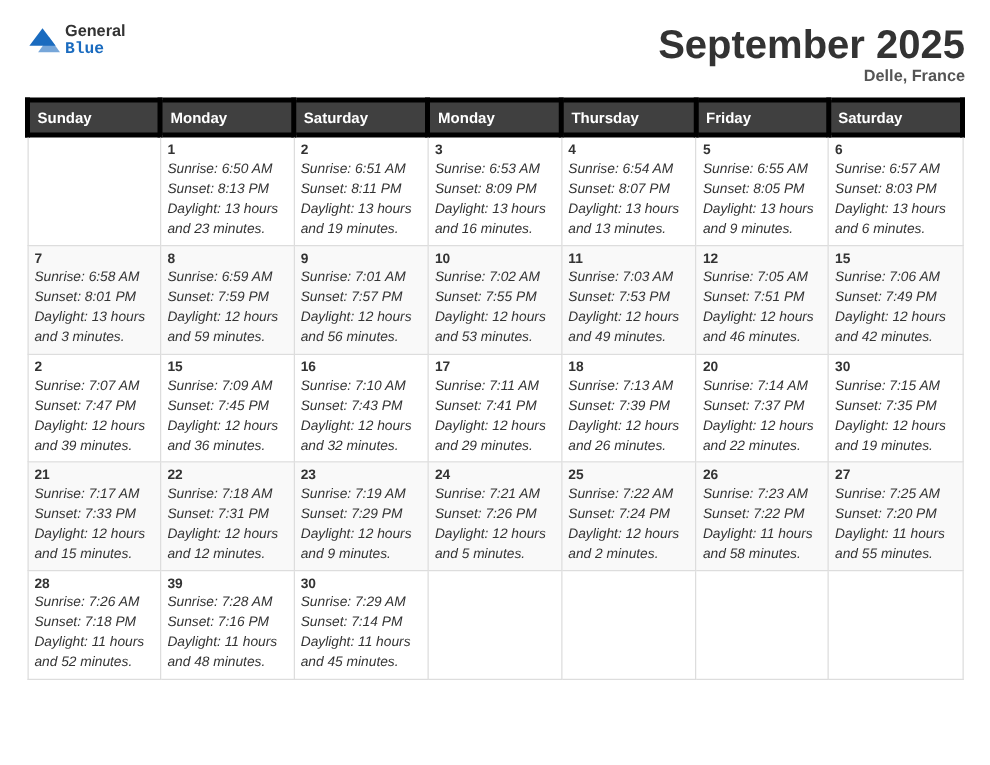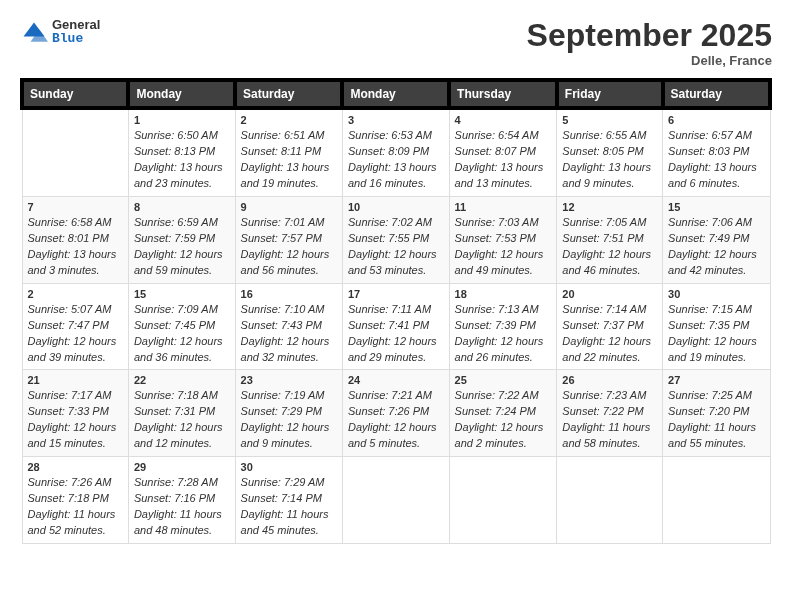--- a/index.html
+++ b/index.html
@@ -223,21 +223,21 @@
             <span class="day-number">15</span>
             <div class="day-info">Sunrise: 7:06 AM
 Sunset: 7:49 PM
 Daylight: 12 hours
 and 42 minutes.</div>
           </td>
         </tr>
         <tr>
           <td>
             <span class="day-number">2</span>
-            <div class="day-info">Sunrise: 5:07 AM
+            <div class="day-info">Sunrise: 7:07 AM
 Sunset: 7:47 PM
 Daylight: 12 hours
 and 39 minutes.</div>
           </td>
           <td>
             <span class="day-number">15</span>
             <div class="day-info">Sunrise: 7:09 AM
 Sunset: 7:45 PM
 Daylight: 12 hours
 and 36 minutes.</div>
@@ -331,21 +331,21 @@
         </tr>
         <tr>
           <td>
             <span class="day-number">28</span>
             <div class="day-info">Sunrise: 7:26 AM
 Sunset: 7:18 PM
 Daylight: 11 hours
 and 52 minutes.</div>
           </td>
           <td>
-            <span class="day-number">29</span>
+            <span class="day-number">39</span>
             <div class="day-info">Sunrise: 7:28 AM
 Sunset: 7:16 PM
 Daylight: 11 hours
 and 48 minutes.</div>
           </td>
           <td>
             <span class="day-number">30</span>
             <div class="day-info">Sunrise: 7:29 AM
 Sunset: 7:14 PM
 Daylight: 11 hours

